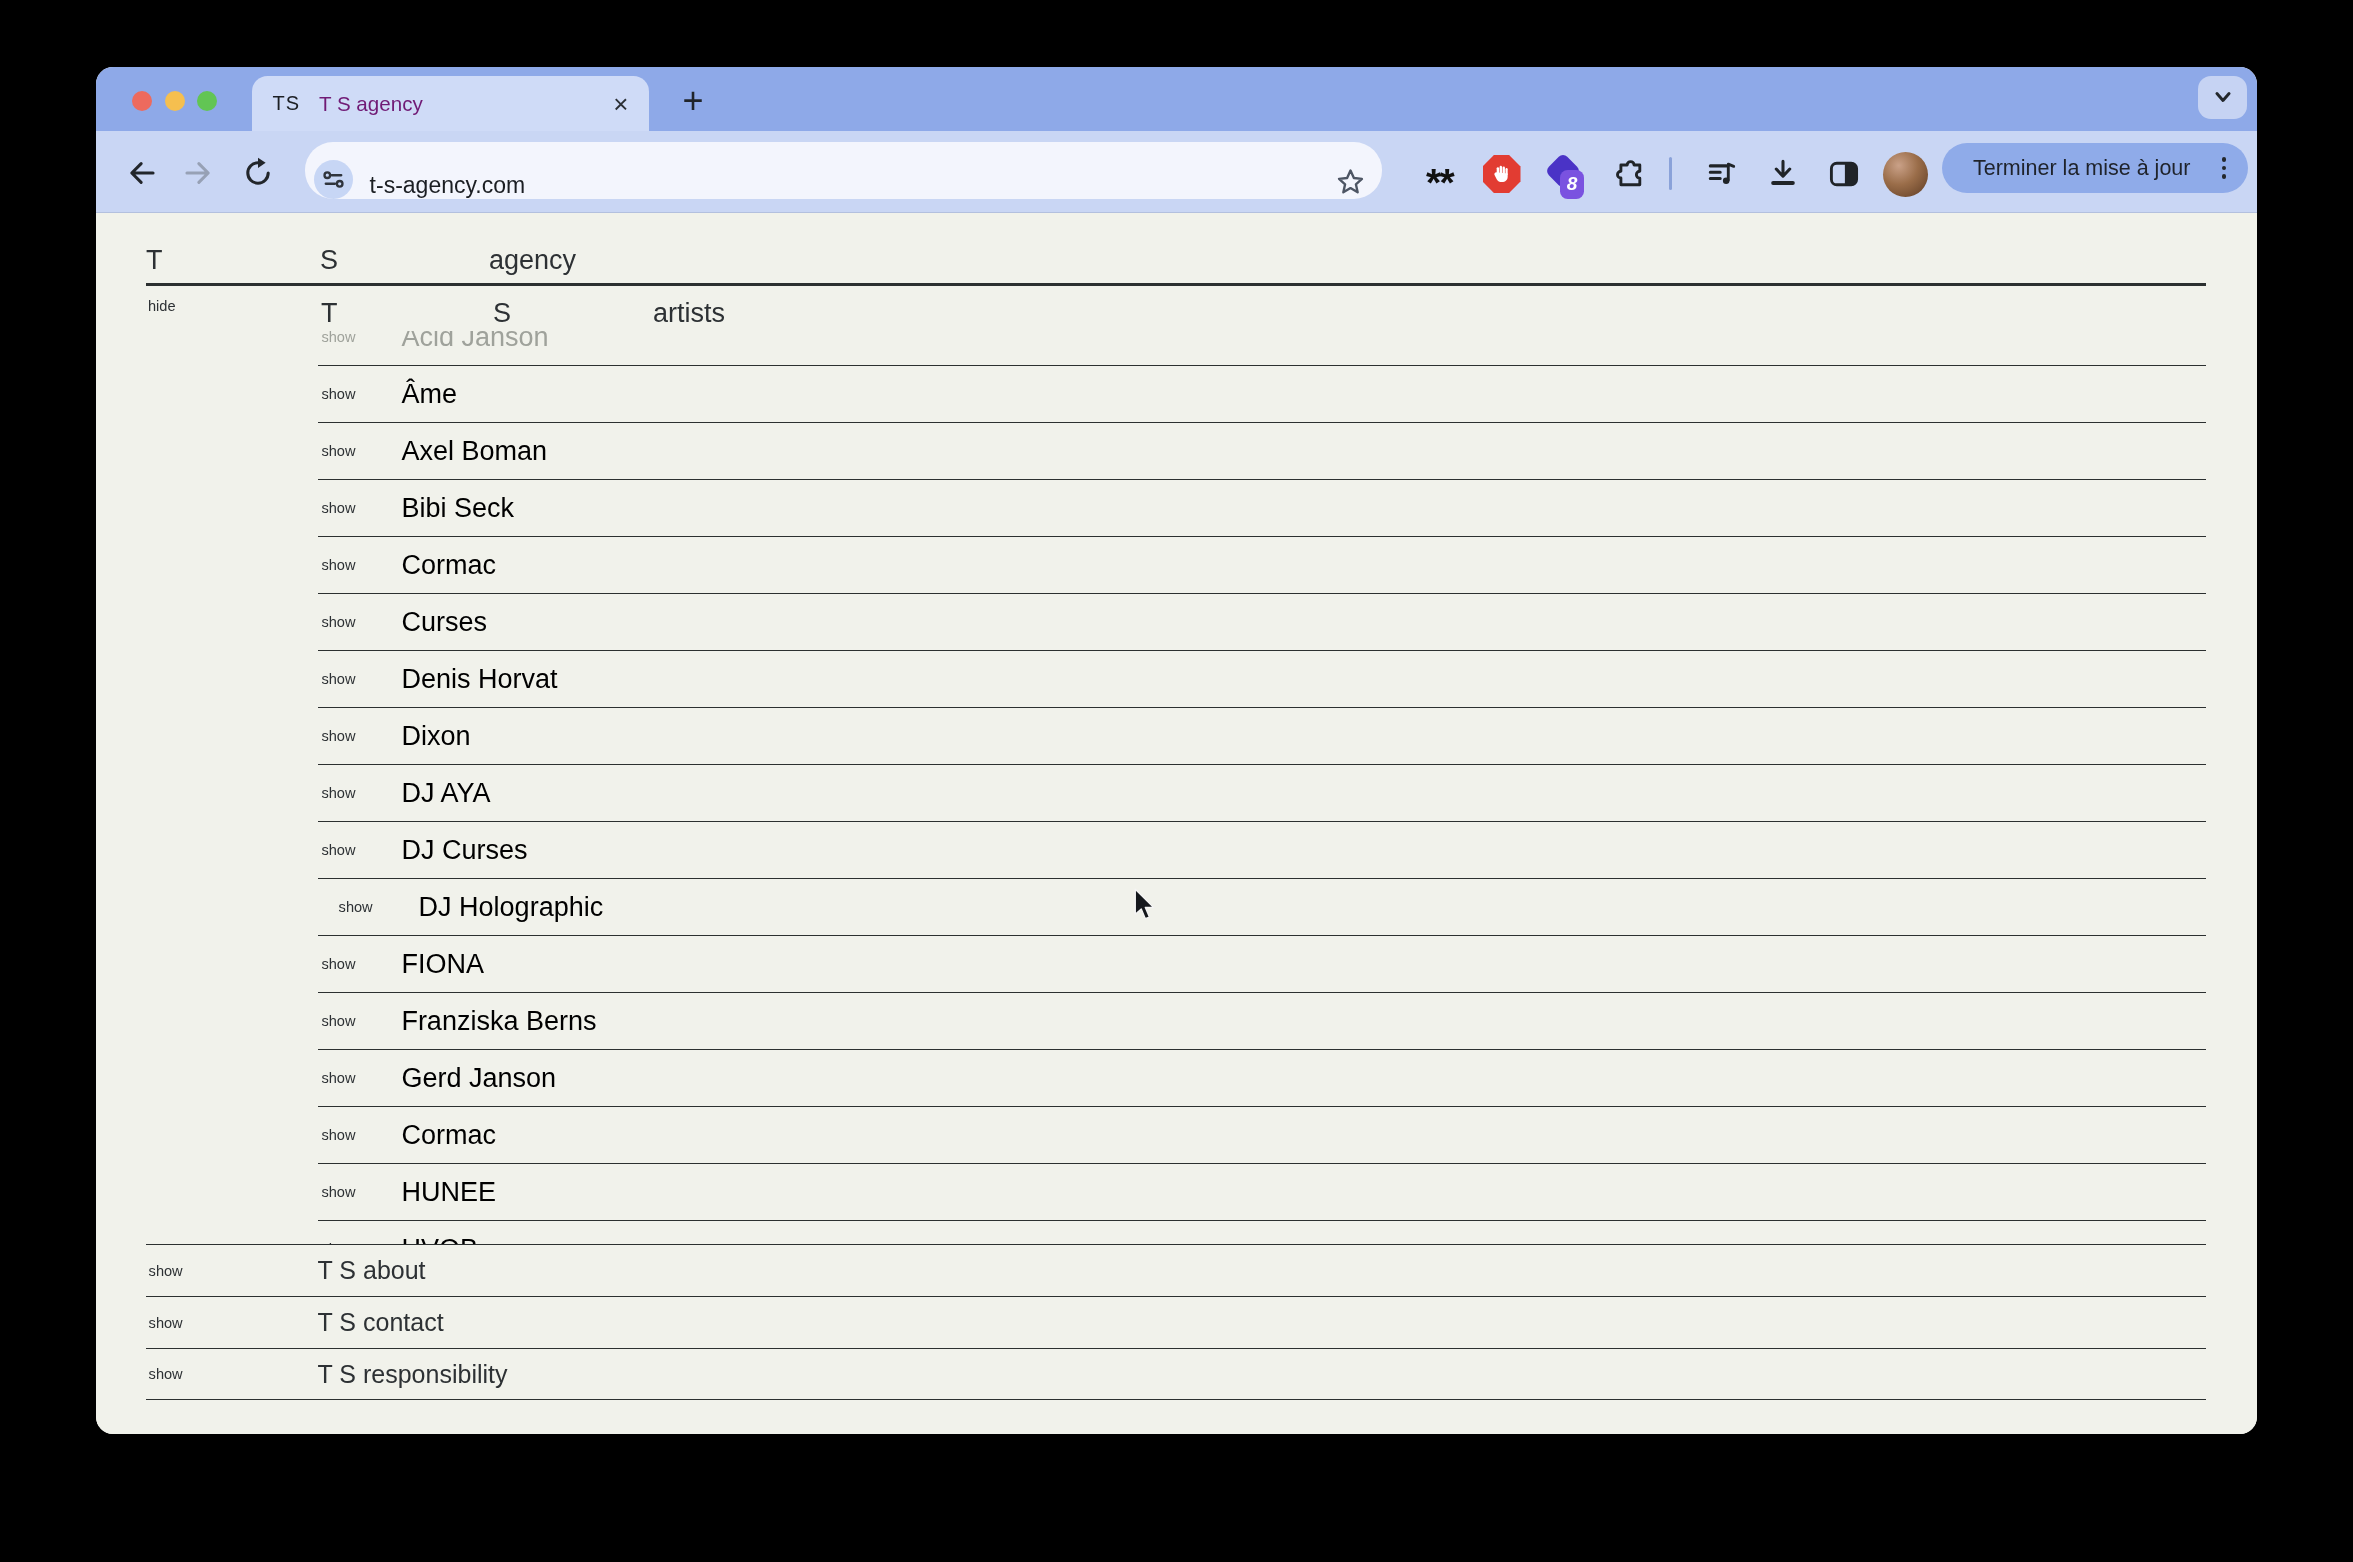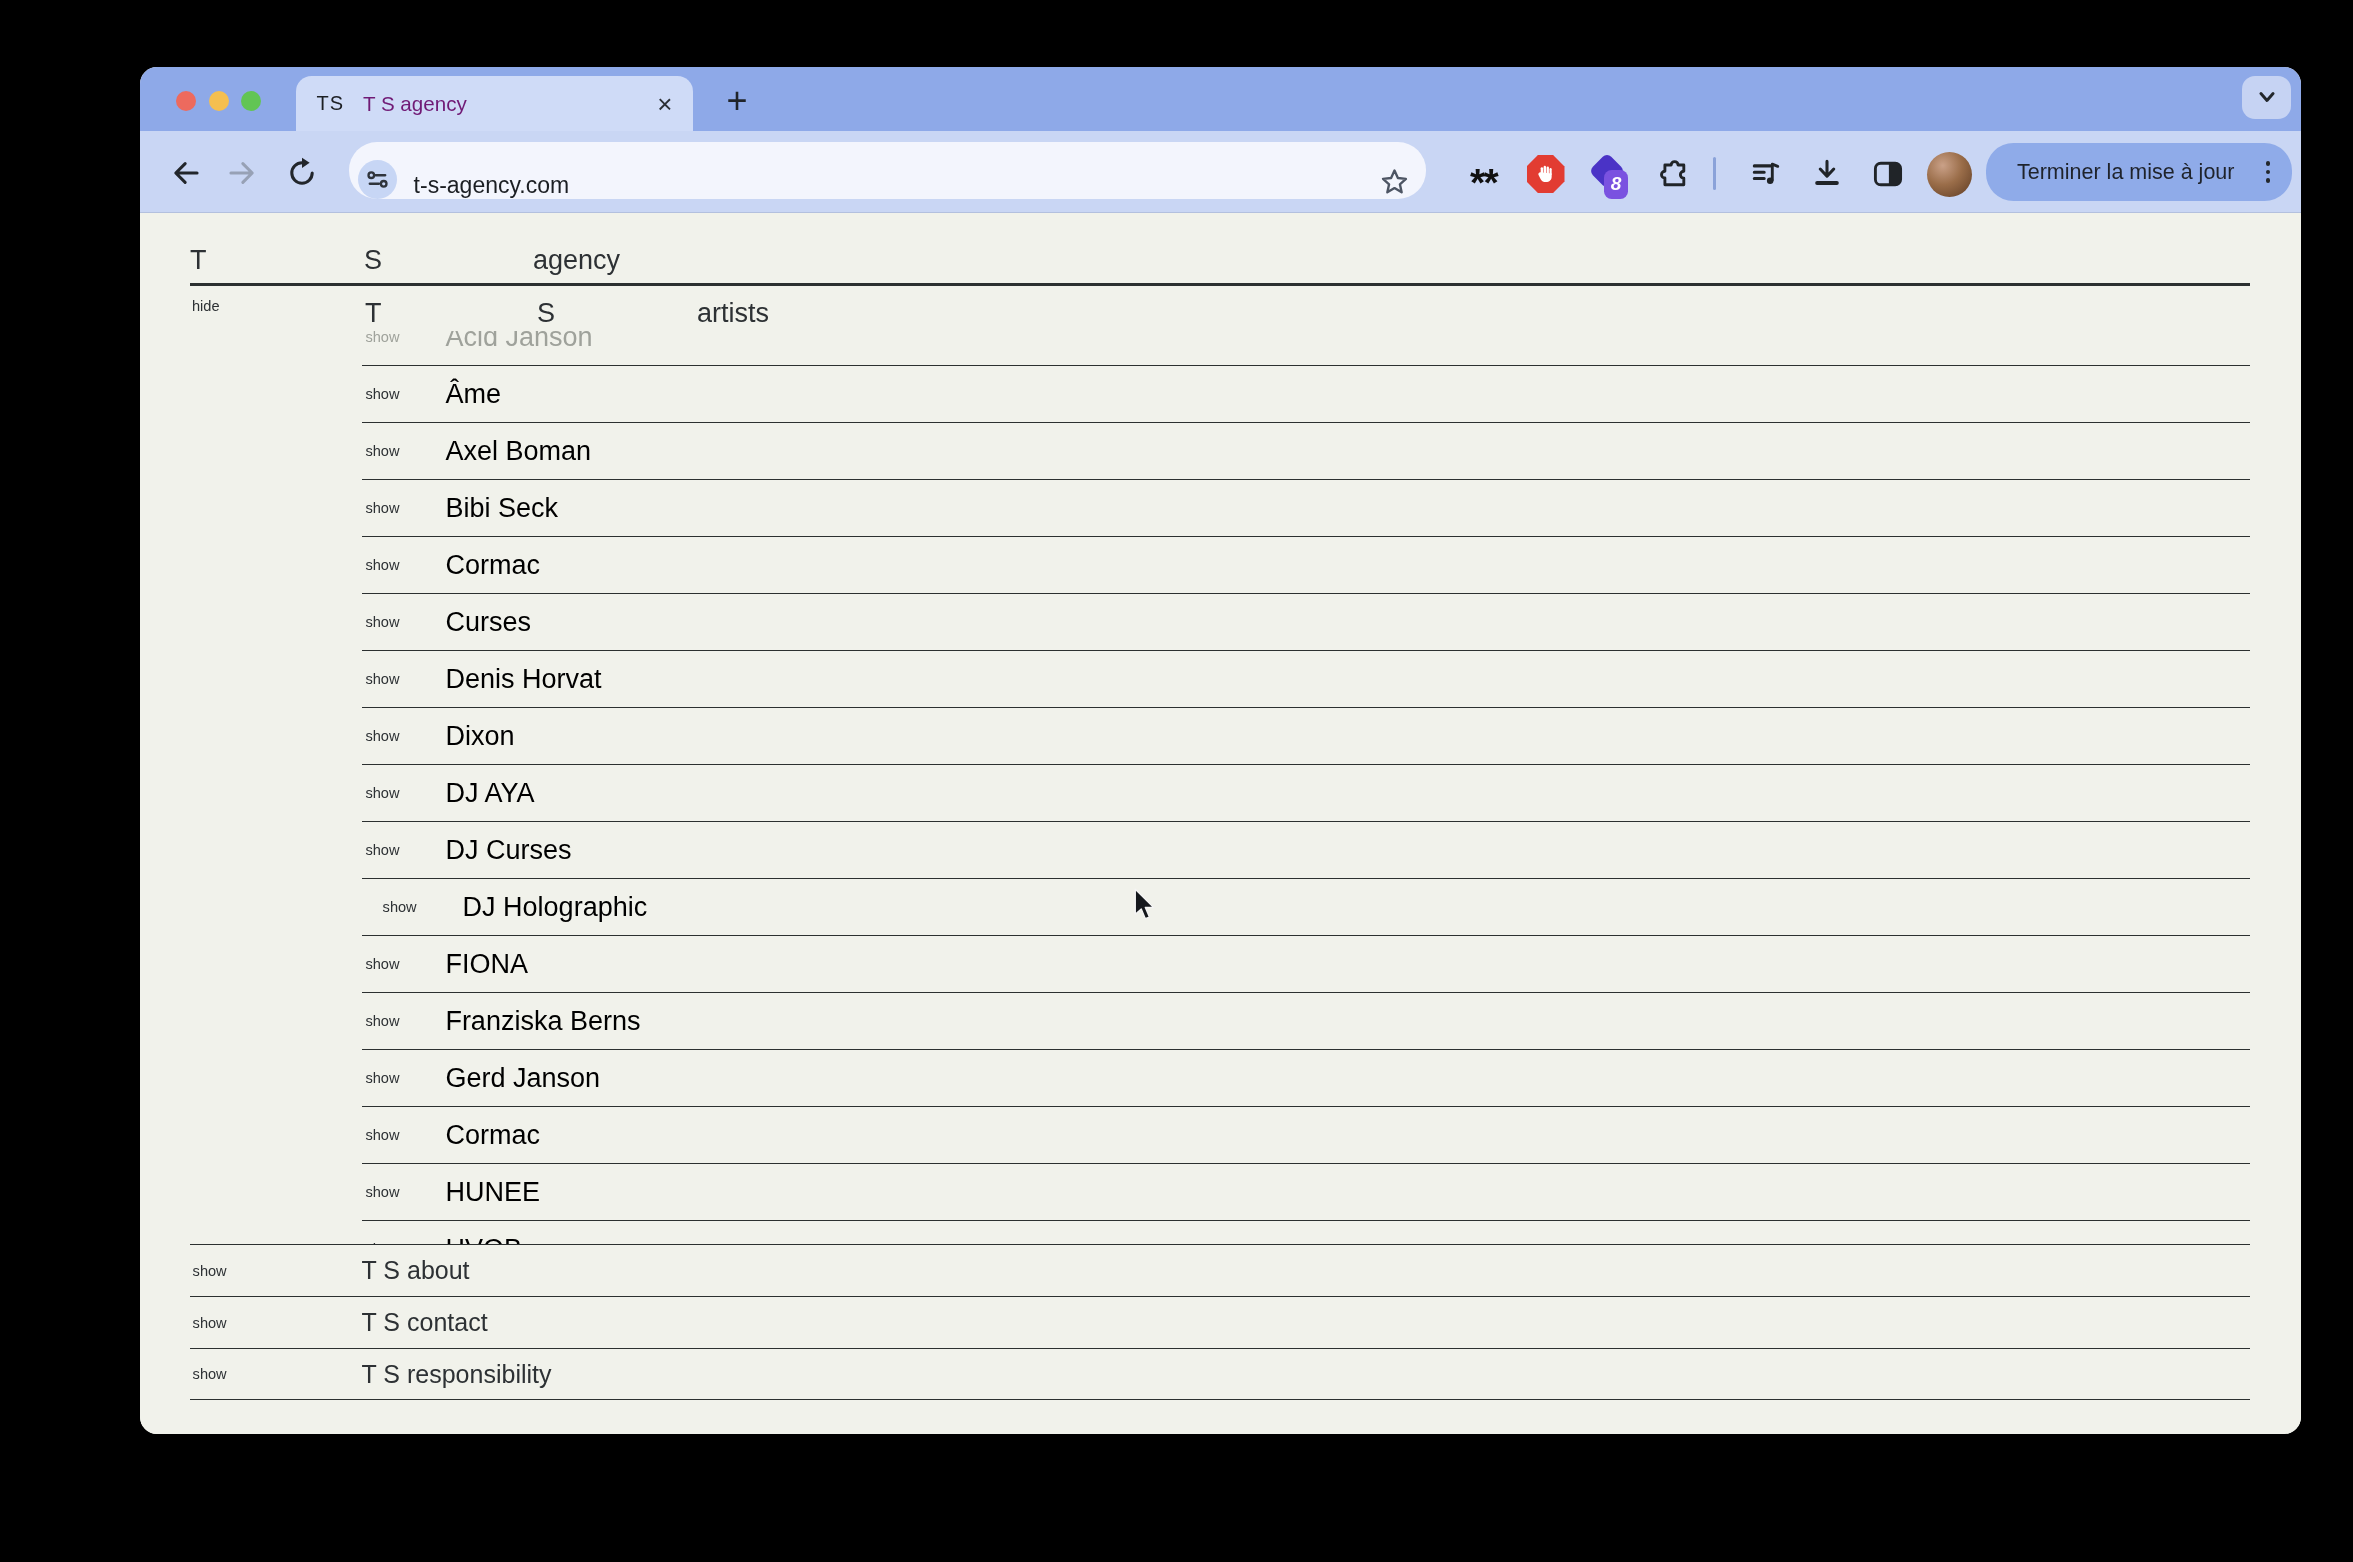--- a/index.html
+++ b/index.html
@@ -1,21 +1,21 @@
 <!DOCTYPE html>
 <html style="font-size:13.7px"><head>
 <meta charset="utf-8">
 <style>
   html,body{margin:0;padding:0;background:#000;}
   *{box-sizing:border-box;font-family:"Liberation Sans", sans-serif;}
   .stage{position:relative;width:2354px;height:1562px;background:#000;overflow:hidden;}
 
   
   .window{position:absolute;left:96px;top:67px;width:2161px;height:1367px;
-          border-radius:17px;overflow:hidden;background:#f1f2eb;margin-left:44px;}
+          border-radius:17px;overflow:hidden;background:#f1f2eb;}
 
   
   .tabstrip{position:absolute;left:0;top:0;width:100%;height:64px;background:#8ea9e8;}
   .traffic{position:absolute;top:24px;width:20px;height:20px;border-radius:50%;}
   .t-red{left:36px;background:#ed6a5e;}
   .t-yellow{left:69px;background:#f5bf4f;}
   .t-green{left:101px;background:#62c554;}
   .tab{position:absolute;left:156px;top:8.6px;width:397px;height:56px;background:#cfdbf7;
        border-radius:15.5px 15.5px 0 0;display:flex;align-items:center;padding:0 20.6px;}
   .tab-favicon{font-size:20px;color:#1c1f24;letter-spacing:0.9px;}
@@ -41,21 +41,21 @@
             clip-path:polygon(30% 0,70% 0,100% 30%,100% 70%,70% 100%,30% 100%,0 70%,0 30%);}
   .purple-ext{position:relative;width:39px;height:39px;}
   .purple-diamond{position:absolute;left:5.2px;top:3.4px;width:26px;height:26px;background:#4a33c6;
                   border-radius:6px;transform:rotate(45deg);}
   .purple-badge{position:absolute;right:0px;bottom:-5.2px;width:24px;height:29px;background:#7a52e0;
                 border-radius:7.7px;display:flex;align-items:center;justify-content:center;
                 font-size:19px;font-weight:bold;color:#fff;}
   .separator{position:absolute;top:26px;width:2.6px;height:33px;background:#8aa2d9;border-radius:1.7px;}
   .avatar{position:absolute;top:20.6px;width:45px;height:45px;border-radius:50%;
           background:radial-gradient(circle at 35% 30%,#caa188 0%,#9a6d49 45%,#5c3a22 100%);}
-  .update-pill{position:absolute;left:1846px;top:12px;width:306px;height:58px;border-radius:27.5px;
+  .update-pill{position:absolute;left:1846px;top:12px;width:306px;height:50px;border-radius:27.5px;
                background:#8fabe9;display:flex;align-items:center;padding:0 17px 0 31px;justify-content:center;}
   .update-label{font-size:21.5px;color:#1f232b;white-space:nowrap;}
   .kebab{margin-left:auto;display:flex;flex-direction:column;gap:4.3px;align-items:center;padding:5.2px;}
   .kebab i{width:4.3px;height:4.3px;border-radius:50%;background:#23272c;}
 
   
   .content{position:absolute;left:0;top:146px;width:2161px;height:1221px;background:#f1f2eb;color:#2d3134;}
   .hdr-word{position:absolute;top:34px;font-size:27px;line-height:1;color:#2d3134;}
   .hdr-line{position:absolute;left:50px;top:70px;width:2060px;height:2.6px;background:#2c3030;}
   .hide-toggle{position:absolute;left:52px;top:85px;font-size:14.6px;color:#2d3134;}

